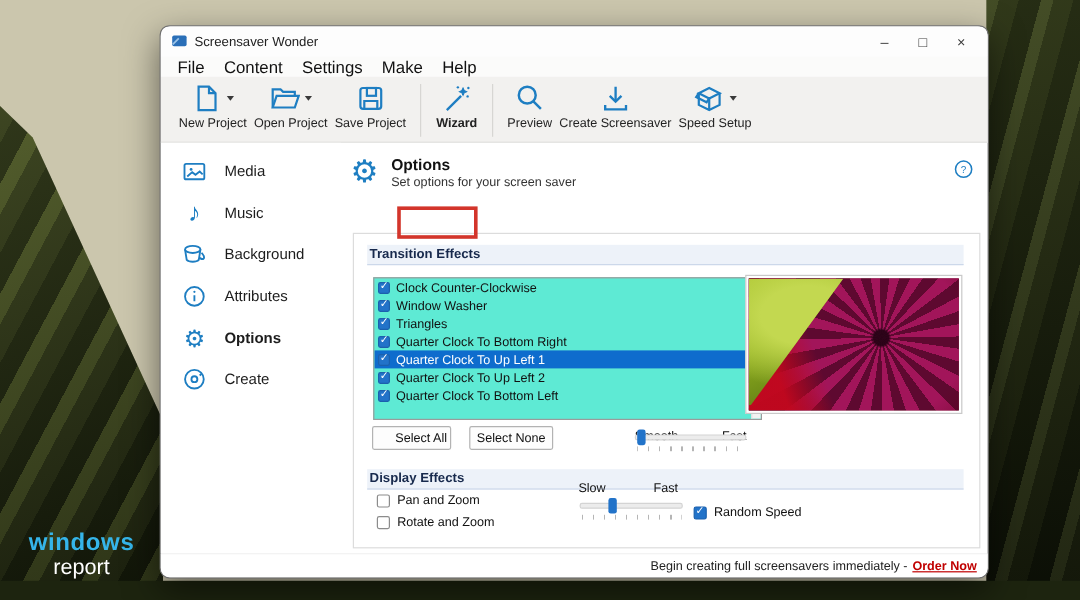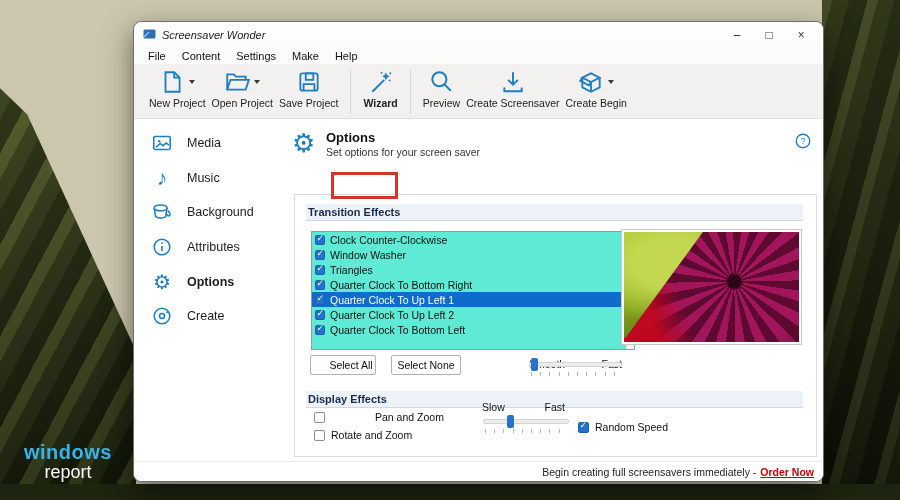--- a/index.html
+++ b/index.html
@@ -18,29 +18,29 @@
   .wr-logo { position:absolute; left:24px; bottom:18px; text-align:center; line-height:1.05; z-index:2; }
   .wr-logo .l1 { color:#35b5ea; font-size:20px; font-weight:bold; letter-spacing:.5px; }
   .wr-logo .l2 { color:#ffffff; font-size:18px; }
 
   
   .app { position:absolute; left:133px; top:21px; width:691px; height:461px;
     background:#fff; border:1px solid #6f6f6f; border-radius:8px;
     box-shadow:0 10px 28px rgba(0,0,0,.5); font-size:11px; color:#1b1b1b; z-index:3; }
 
   .tbar { position:absolute; left:0; top:0; right:0; height:25px; display:flex; align-items:center;
-    background:#fdfdfd; border-radius:8px 8px 0 0; padding-left:9px;font-style:italic; }
+    background:#fdfdfd; border-radius:8px 8px 0 0; padding-left:9px; }
   .tbar .title { margin-left:6px; font-size:11px; color:#222; }
   .controls { position:absolute; right:6px; top:0; height:25px; display:flex; }
   .ctl { width:32px; height:25px; display:flex; align-items:center; justify-content:center;
     font-size:12px; color:#3c3c3c; }
 
   .menubar { position:absolute; left:0; top:25px; right:0; height:17px; display:flex;
     align-items:center; background:#fbfbfa; padding-left:6px; }
-  .menu-item { padding:0 8px; font-size:11px; color:#111; }
+  .menu-item { padding:0 8px; font-size:14px; color:#111; }
 
   .toolbar { position:absolute; left:0; top:42px; right:0; height:55px; background:#f2f1ef;
     border-bottom:1px solid #e2e1df; display:flex; align-items:flex-start; padding:4px 0 0 12px; }
   .titem { display:flex; flex-direction:column; align-items:center; margin:0 3px; }
   .titem .irow { display:flex; align-items:center; height:28px; }
   .titem .lbl { font-size:10.5px; color:#222; margin-top:1px; white-space:nowrap; }
   .titem.bold .lbl { font-weight:bold; }
   .caret { width:0; height:0; border-left:3.5px solid transparent; border-right:3.5px solid transparent;
     border-top:4px solid #3a3a3a; margin-left:4px; }
   .tsep { width:1px; height:44px; background:#d7d6d3; margin:2px 9px 0; }
@@ -109,21 +109,21 @@
   .sl-ticks { position:absolute; height:4px;
     background:repeating-linear-gradient(90deg, #b5b5b5 0 1px, rgba(0,0,0,0) 1px 9.2px); }
 
   .sl1-labels { left:234px; top:149px; width:93px;margin-top:14px; }
   .sl1-track { left:234px; top:167px; width:93px; }
   .sl1-thumb { left:236px; top:163px; }
   .sl1-ticks { left:236px; top:177px; width:90px; }
 
   .cbrow { position:absolute; display:flex; align-items:center; font-size:10.5px; color:#111; }
   .cbrow .cb { margin-right:6px; }
-  .pan { left:19px; top:216px;gap:44px; } .rot { left:19px; top:234px; }
+  .pan { left:19px; top:216px; } .rot { left:19px; top:234px; }
   .sl2-labels { left:187px; top:206px; width:83px; }
   .sl2-track { left:188px; top:224px; width:86px; }
   .sl2-thumb { left:212px; top:220px; }
   .sl2-ticks { left:190px; top:234px; width:83px; }
   .rnd { left:283px; top:226px; }
 
   .status { position:absolute; left:0; right:0; bottom:0; height:20px; background:#fff;
     border-top:1px solid #ececec; border-radius:0 0 8px 8px; display:flex; align-items:center;
     justify-content:flex-end; padding-right:9px; font-size:10.5px; color:#222; }
   .order { color:#c00000; font-weight:bold; text-decoration:underline; margin-left:4px; }
@@ -247,21 +247,21 @@
         <span>
           <svg width="26" height="26" viewBox="0 0 24 24" fill="none" stroke="#1e7ec2" stroke-width="1.7">
               <path d="M4 8l8-4 8 4-8 4z"></path>
               <path d="M4 8v9l8 4 8-4V8"></path>
               <path d="M12 12v9"></path>
               <path d="M4 8l-2 3 8 4 2-3"></path>
             </svg>
         </span>
         <span class="caret"></span>
       </div>
-      <span class="lbl">Create Begin</span>
+      <span class="lbl">Speed Setup</span>
     </div>
   </div>
 
   <div class="sidebar">
     <div class="side-item" style="top:10px">
       <span class="ic">
         <svg width="22" height="22" viewBox="0 0 24 24" fill="none" stroke="#1e7ec2" stroke-width="1.7">
             <rect x="3" y="5" width="18" height="14" rx="1.5"></rect>
             <circle cx="9" cy="10" r="1.3" fill="#1e7ec2" stroke="none"></circle>
             <path d="M5.5 16.5l4.5-4 3 2.4 3.8-3 2.7 2.6"></path>

